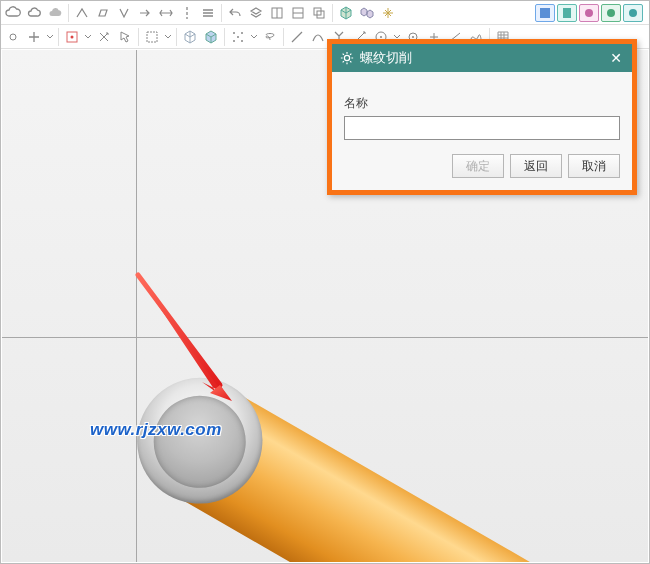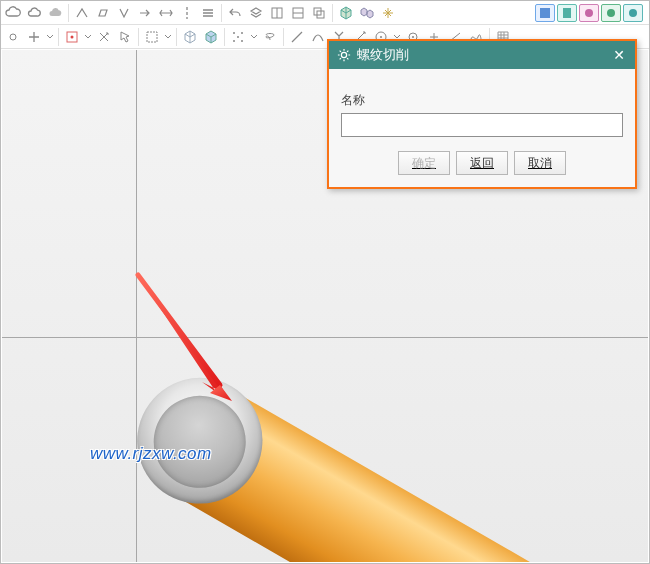--- a/index.html
+++ b/index.html
@@ -25,32 +25,32 @@
   
   .cyl-wrap { position: absolute; left: 178px; top: 310px; width: 700px; height: 260px; transform-origin: 0 0; transform: rotate(30deg); }
   .cyl-body { position: absolute; left: 50px; top: 0; width: 700px; height: 120px; background: linear-gradient(180deg, #f0a940 0%, #ffd98f 20%, #f6b44e 50%, #e28f20 80%, #c06f10 100%); border-radius: 4px; }
   .cyl-cap-outer { position: absolute; left: -5px; top: -3px; width: 125px; height: 126px; border-radius: 50%; background: radial-gradient(circle at 42% 38%, #ffffff 0%, #e8e8e8 35%, #bfbfbf 60%, #9e9e9e 78%, #7c7c7c 100%); box-shadow: inset -2px -2px 4px rgba(0,0,0,0.2); }
   .cyl-cap-inner { position: absolute; left: 12px; top: 15px; width: 92px; height: 92px; border-radius: 50%; background: radial-gradient(circle at 40% 35%, #d5d5d5 0%, #bdbdbd 45%, #9a9a9a 90%); box-shadow: inset 0 0 6px rgba(0,0,0,0.25); }
 
   
   .arrow { position: absolute; left: 126px; top: 220px; width: 120px; height: 140px; pointer-events: none; }
 
   
-  .watermark { position: absolute; left: 88px; top: 370px; font-family: Arial, sans-serif; font-size: 17px; font-weight: normal; font-style: italic; color: #1d63c9; text-shadow: -1px -1px 0 #fff, 1px -1px 0 #fff, -1px 1px 0 #fff, 1px 1px 0 #fff; letter-spacing: .5px; pointer-events: none; margin-top: 24px; }
-
-  
-  .dialog { position: absolute; left: 326px; top: 38px; width: 310px; background: #f7f7f7; border: 2px solid #f97316; box-shadow: 2px 2px 6px rgba(0,0,0,0.25); }
+  .watermark { position: absolute; left: 88px; top: 370px; font-family: Arial, sans-serif; font-size: 17px; font-weight: bold; font-style: italic; color: #1d63c9; text-shadow: -1px -1px 0 #fff, 1px -1px 0 #fff, -1px 1px 0 #fff, 1px 1px 0 #fff; letter-spacing: .5px; pointer-events: none; }
+
+  
+  .dialog { position: absolute; left: 326px; top: 38px; width: 310px; background: #f7f7f7; border: 5px solid #f97316; box-shadow: 2px 2px 6px rgba(0,0,0,0.25); }
   .dlg-title { height: 28px; background: #3f8a84; color: #fff; display: flex; align-items: center; padding: 0 8px; font-size: 13px; gap: 6px; position: relative; }
   .dlg-title .gear { width: 14px; height: 14px; }
   .dlg-title .close { position: absolute; right: 6px; top: 4px; width: 20px; height: 20px; display: flex; align-items: center; justify-content: center; cursor: pointer; }
   .dlg-close-x { font-size: 14px; line-height: 1; }
   .dlg-body { padding: 23px 12px 12px; }
   .dlg-label { font-size: 12px; color: #444; margin-bottom: 4px; display: block; }
   .dlg-input { width: 100%; height: 24px; border: 1px solid #8f8f8f; padding: 2px 4px; font-size: 12px; background: #fff; }
-  .dlg-btns { display: flex; justify-content: center; gap: 6px; margin-top: 14px; text-decoration: underline; }
+  .dlg-btns { display: flex; justify-content: flex-end; gap: 6px; margin-top: 14px; }
   .dlg-btn { min-width: 52px; height: 24px; border: 1px solid #b6b6b6; background: linear-gradient(#fdfdfd,#ececec); font-size: 12px; color: #333; cursor: pointer; }
   .dlg-btn:disabled { color: #b0b0b0; cursor: default; }
 </style>
 </head>
 <body>
 
 <div class="wrapper">
 
   <div class="toolbar">
     <div class="tb-btn">

